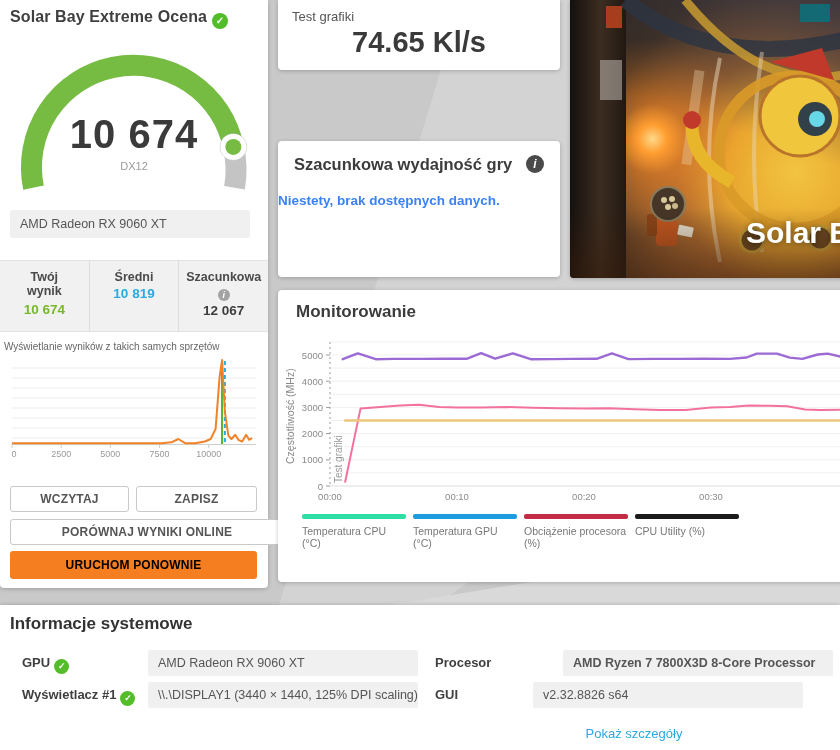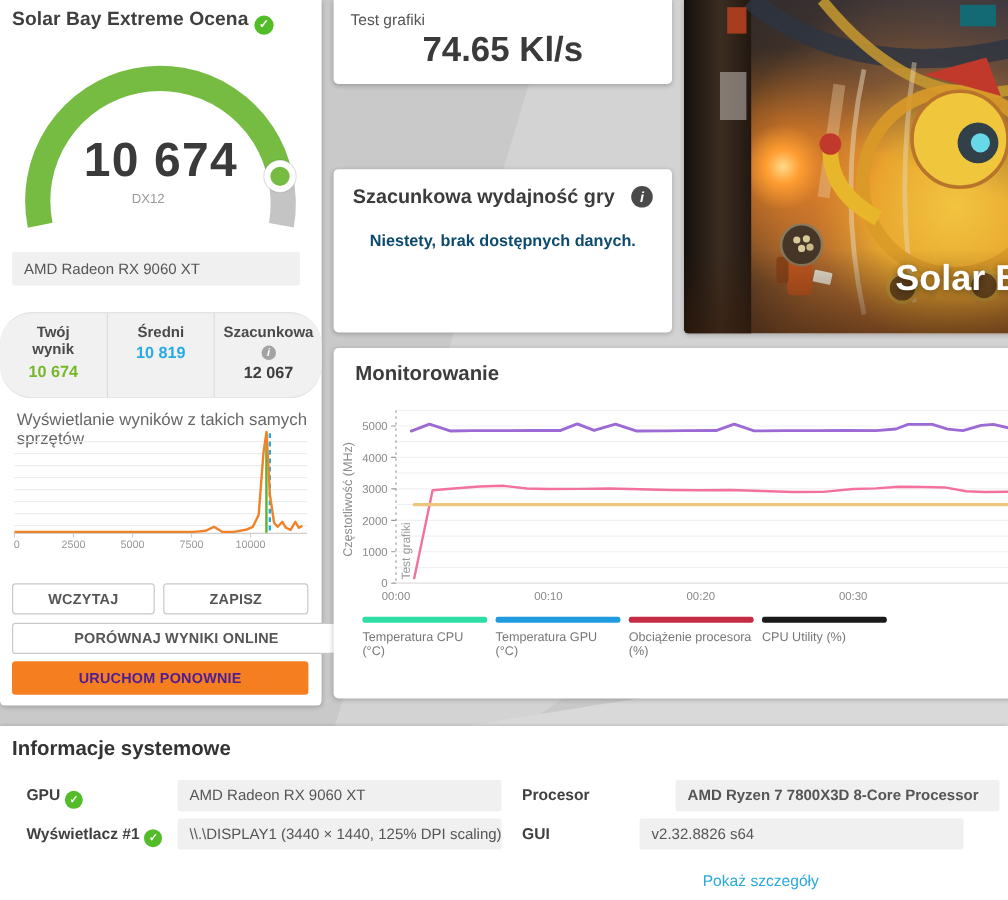--- a/index.html
+++ b/index.html
@@ -15,55 +15,55 @@
   .card{position:absolute;background:#fff;box-shadow:0 1px 4px rgba(0,0,0,.22);border-radius:4px;z-index:1;}
 
   
   #left-card{left:0;top:0;width:268px;height:588px;border-radius:0 0 4px 4px;}
   .lc-title{position:absolute;left:10px;top:8px;font-size:16px;font-weight:700;color:#3f3f3f;letter-spacing:.1px;}
   .check{display:inline-block;width:16px;height:16px;border-radius:50%;color:#fff;font-size:10px;line-height:16px;
          text-align:center;font-weight:700;vertical-align:-2px;margin-left:5px;}
   #gauge-svg{position:absolute;left:4px;top:42px;width:260px;height:150px;overflow:visible;}
   .score-num{position:absolute;left:0;top:112px;width:268px;text-align:center;
              font-size:40px;font-weight:700;color:#3a3a3a;letter-spacing:1px;}
-  .score-api{position:absolute;left:0;top:160px;width:247px;text-align:center;font-size:11px;color:#9a9a9a;}
+  .score-api{position:absolute;left:0;top:160px;width:268px;text-align:center;font-size:11px;color:#9a9a9a;}
   .gpu-box{position:absolute;left:10px;top:210px;width:240px;height:28px;background:#f0f0f0;border-radius:2px;
            font-size:12.5px;color:#555;line-height:28px;padding-left:10px;box-sizing:border-box;}
   .comp-strip{position:absolute;left:0;top:260px;width:268px;height:72px;background:#f1f1f1;
-              border-top:1px solid #e2e2e2;border-bottom:1px solid #e2e2e2;display:flex;box-sizing:border-box;border-radius:27px;}
+              border-top:1px solid #e2e2e2;border-bottom:1px solid #e2e2e2;display:flex;box-sizing:border-box;}
   .comp-col{flex:1;text-align:center;padding-top:9px;}
   .comp-col + .comp-col{border-left:1px solid #dcdcdc;}
   .comp-label{font-size:12.5px;font-weight:700;color:#4a4a4a;line-height:14px;}
   .comp-value{font-size:13.5px;font-weight:700;margin-top:5px;color:#3d3d3d;}
   .comp-col.c1 .comp-label{width:54px;margin:0 auto;}
   .comp-col.c1 .comp-value{margin-top:4px;}
   .comp-col.c2 .comp-value{margin-top:2px;}
   .info-dot-sm{display:inline-block;width:12px;height:12px;border-radius:50%;background:#a3a3a3;color:#fff;
                font-size:9px;line-height:12px;text-align:center;font-weight:700;font-style:italic;margin-top:2px;}
-  .hist-caption{position:absolute;left:14px;top:341px;font-size:14px;color:#666;}
+  .hist-caption{position:absolute;left:4px;top:341px;font-size:10px;color:#666;}
   #hist-svg{position:absolute;left:8px;top:356px;width:252px;height:112px;}
   .btn{position:absolute;background:#fff;border:1px solid #c9c9c9;border-radius:3px;font-size:12px;font-weight:700;
        color:#555;display:flex;align-items:center;justify-content:center;cursor:pointer;box-sizing:border-box;
        font-family:"Liberation Sans",sans-serif;letter-spacing:.2px;}
   .btn.load{left:10px;top:486px;width:119px;height:26px;}
   .btn.save{left:136px;top:486px;width:121px;height:26px;}
   .btn.compare{left:10px;top:519px;width:274px;height:26px;}
-  .btn.rerun{left:10px;top:551px;width:247px;height:28px;border:none;color:#4c1d95;}
+  .btn.rerun{left:10px;top:551px;width:247px;height:28px;border:none;color:#000000;}
 
   
   #test-card{left:278px;top:0;width:282px;height:70px;border-radius:0 0 4px 4px;}
   .tc-label{position:absolute;left:14px;top:9px;font-size:13px;color:#555;}
   .tc-value{position:absolute;left:0;top:26px;width:282px;text-align:center;font-size:29px;font-weight:700;color:#3a3a3a;}
 
   
   #est-card{left:278px;top:141px;width:282px;height:136px;}
   .ec-title{position:absolute;left:16px;top:14px;font-size:16.5px;font-weight:700;color:#3c3c3c;}
   .info-dot{position:absolute;right:16px;top:14px;width:18px;height:18px;border-radius:50%;background:#4a4a4a;color:#fff;
             font-size:12px;line-height:18px;text-align:center;font-weight:700;font-style:italic;cursor:pointer;}
-  .ec-msg{position:absolute;left:0;top:52px;width:282px;text-align:center;font-size:13.5px;font-weight:700;color:#0c4a6e;}
+  .ec-msg{position:absolute;left:0;top:52px;width:282px;font-size:13.5px;font-weight:700;color:#3b82f6;}
 
   
   #image-card{left:570px;top:0;width:275px;height:278px;border-radius:0 0 0 4px;overflow:hidden;}
   .art-base{position:absolute;inset:0;background:
     linear-gradient(200deg, rgba(42,48,66,.8), rgba(42,32,24,0) 45%),
     radial-gradient(circle at 30% 50%, #ffd98a 0%, #ff9d30 6%, rgba(255,140,40,.5) 15%, rgba(120,70,40,0) 42%),
     radial-gradient(circle at 82% 62%, #f2c440 0%, #e8a72f 24%, rgba(205,125,50,.55) 42%, rgba(90,60,40,0) 68%),
     linear-gradient(115deg,#2b2017 0%,#46311f 28%,#7a4e2c 55%,#8a5530 75%,#6e4326 100%);}
   .art-col{position:absolute;left:0;top:0;width:56px;height:100%;
            background:linear-gradient(90deg,#14100d,#3c2d21 55%,#221811);}

